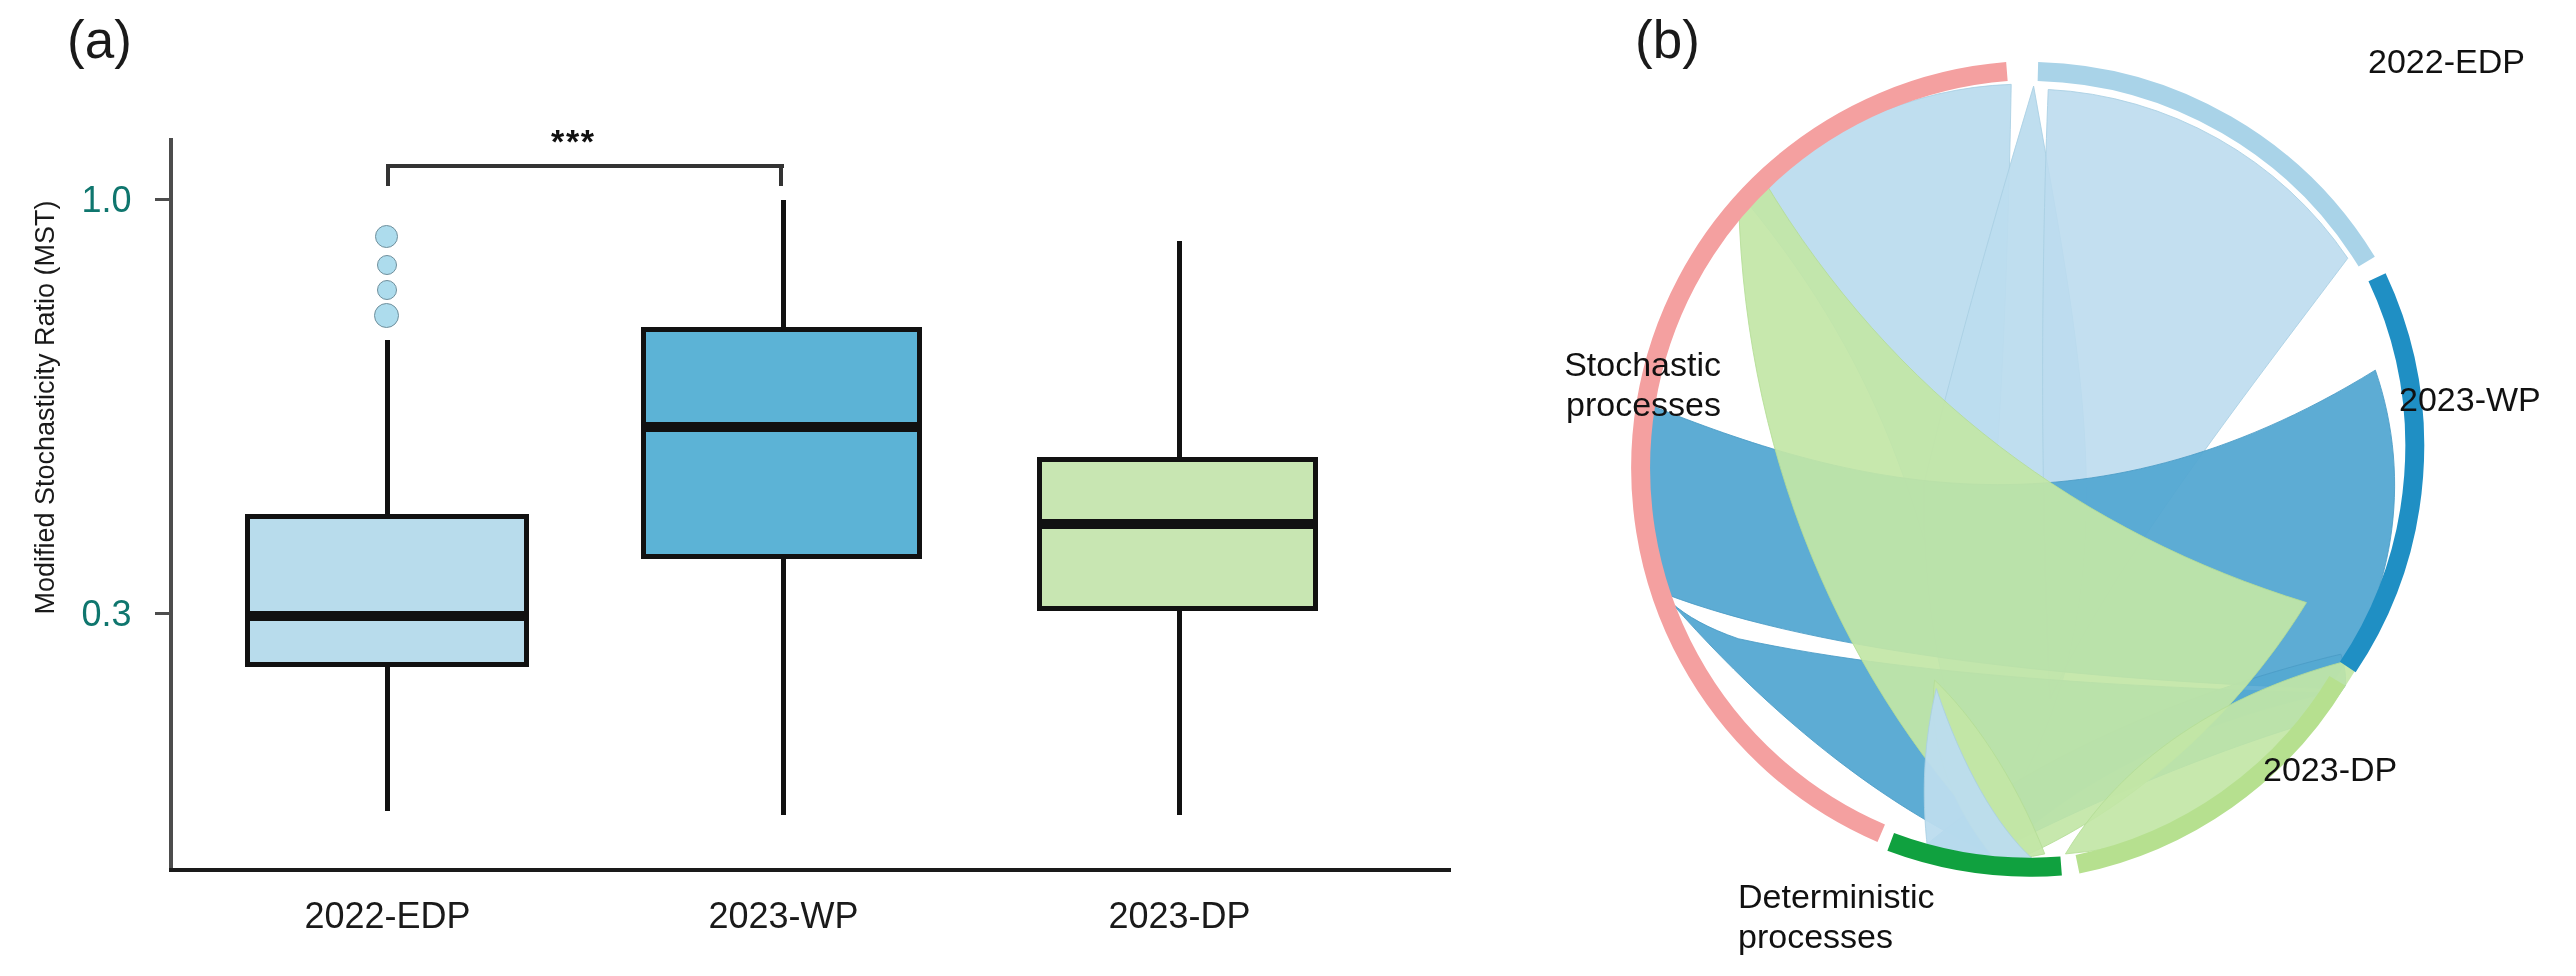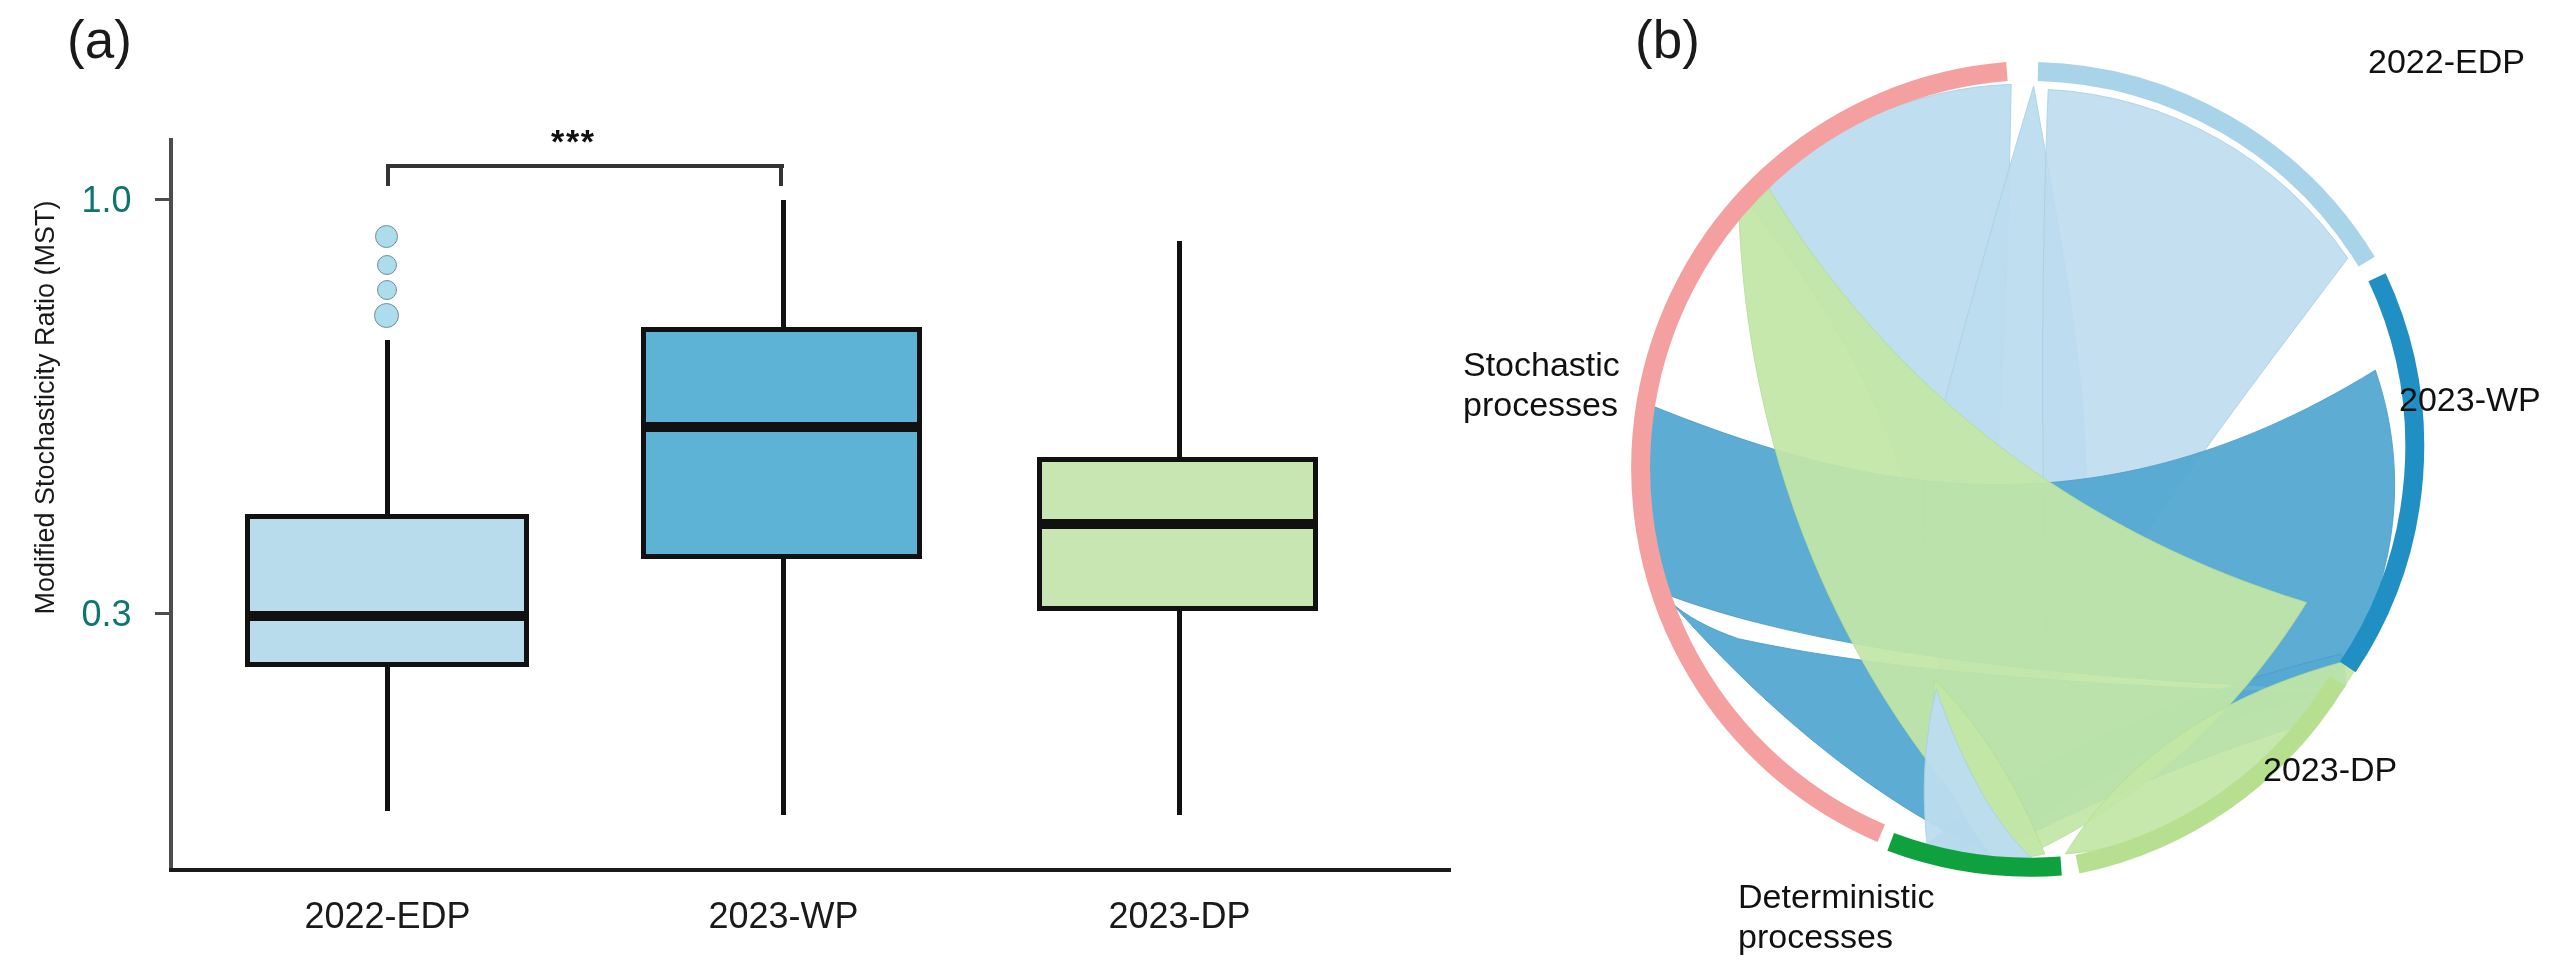--- a/index.html
+++ b/index.html
@@ -37,21 +37,21 @@
   .sig-bracket{position:absolute;}
   .sig-bracket .h{position:absolute;height:4.3px;background:#333;top:0;left:0;}
   .sig-bracket .l,.sig-bracket .r{position:absolute;width:4.3px;background:#333;top:0;}
   .sig-stars{position:absolute;font-size:34px;font-weight:bold;color:#111;letter-spacing:1.7px;}
 
   
   #panel-b{position:absolute;left:1480px;top:0;width:1096px;height:977px;}
   #panel-b-tag{left:155px;top:8.6px;}
   .chord-label{position:absolute;font-size:34px;color:#111;line-height:1.18;}
   .chord-label.center{text-align:left;}
-  .chord-label.right{}
+  .chord-label.right{text-align:right;}
 </style>
 </head>
 <body>
 
 <div id="root">
 
   <div id="panel-a">
 
     <div class="panel-tag" id="panel-a-tag">(a)</div>
 

